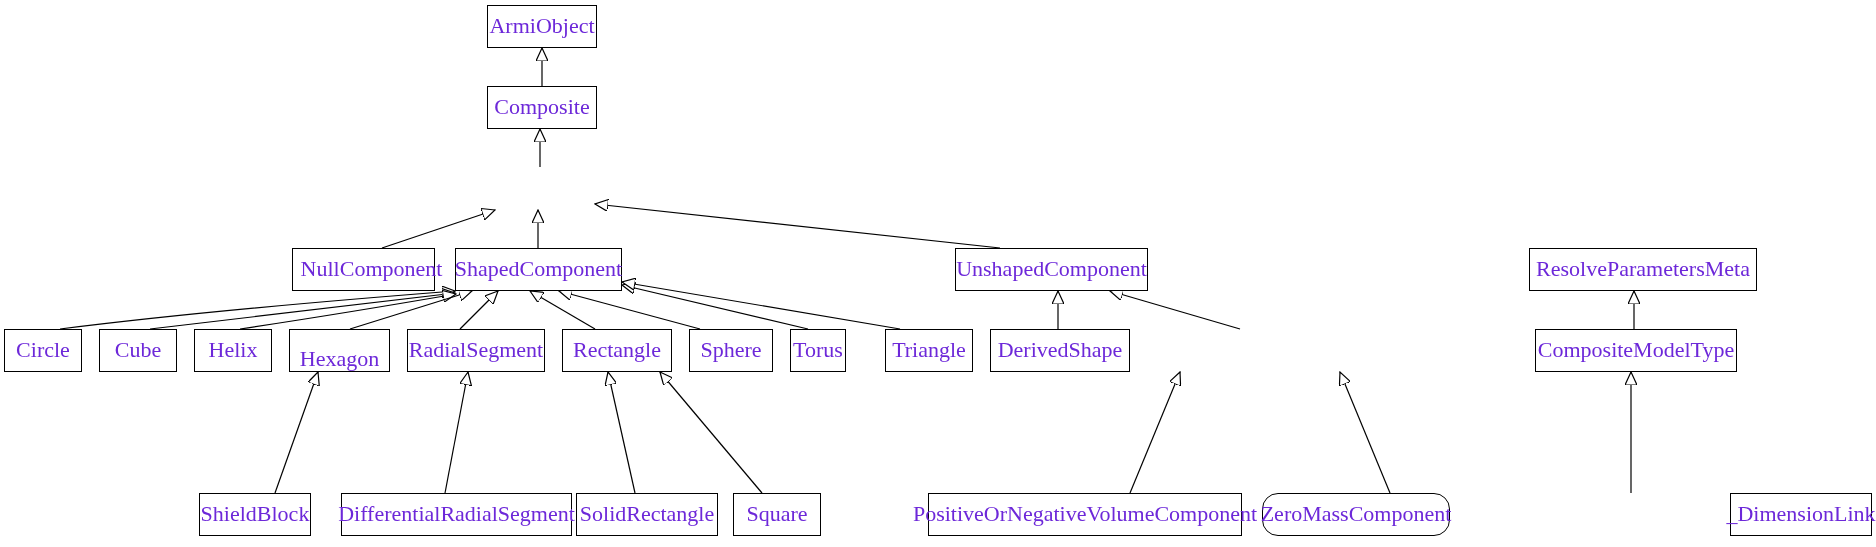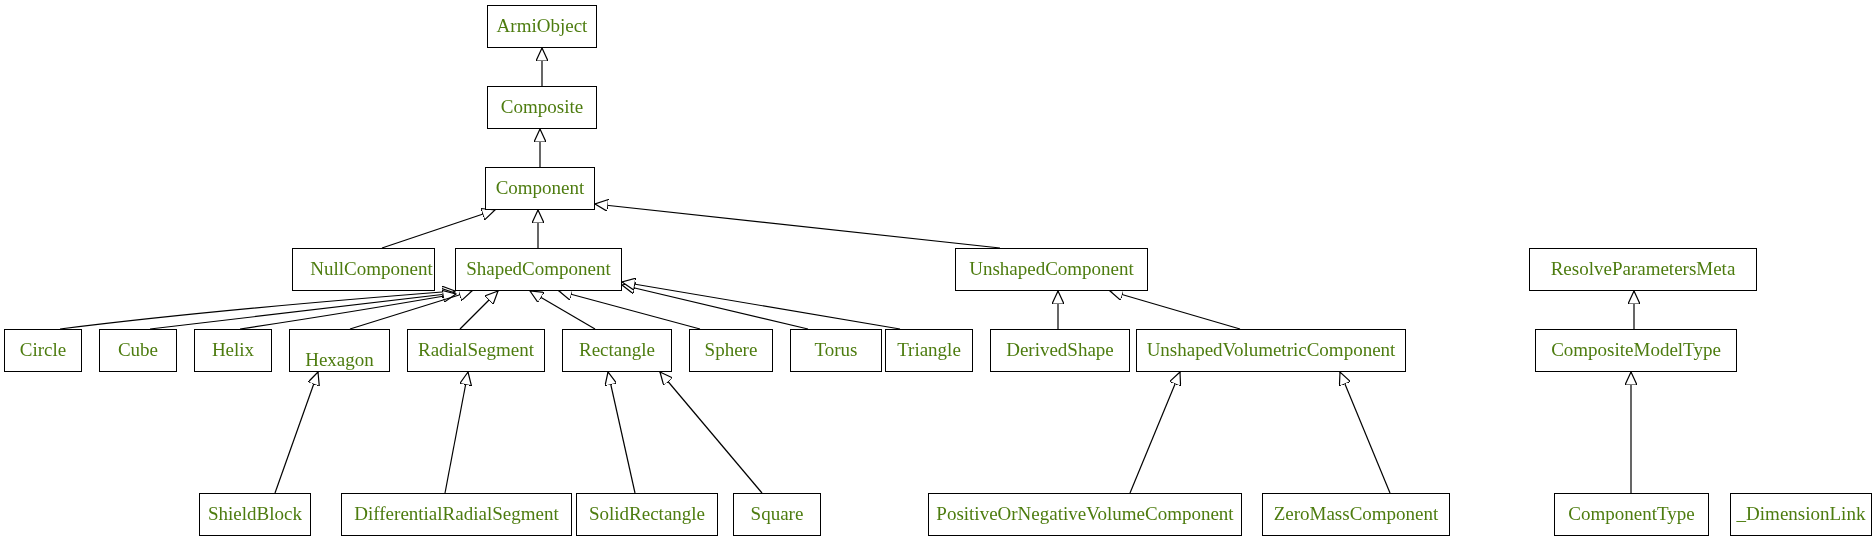--- a/index.html
+++ b/index.html
@@ -33,22 +33,22 @@
   }
   .uml-class-box {
     position: absolute;
     box-sizing: border-box;
     border: 1px solid #000000;
     background: #ffffff;
     display: flex;
     align-items: center;
     justify-content: center;
     text-align: center;
-    color: #4d7c0f;
-    font-size: 19px;
+    color: #6d28d9;
+    font-size: 22px;
     line-height: 1.1;
     white-space: nowrap;
     letter-spacing: 0px;
   }
   .uml-class-label {
     display: block;
     padding: 0 6px;
   }
 </style>
 </head>
@@ -89,23 +89,20 @@
       </g>
   </svg>
 
   <div id="node-layer">
       <div class="uml-class-box" style="left: 487px; top: 5px; width: 110px; height: 43px;">
         <span class="uml-class-label">ArmiObject</span>
       </div>
       <div class="uml-class-box" style="left: 487px; top: 86px; width: 110px; height: 43px;">
         <span class="uml-class-label">Composite</span>
       </div>
-      <div class="uml-class-box" style="left: 485px; top: 167px; width: 110px; height: 43px;">
-        <span class="uml-class-label">Component</span>
-      </div>
       <div class="uml-class-box" style="left: 292px; top: 248px; width: 143px; height: 43px; padding-left: 16px;">
         <span class="uml-class-label">NullComponent</span>
       </div>
       <div class="uml-class-box" style="left: 455px; top: 248px; width: 167px; height: 43px;">
         <span class="uml-class-label">ShapedComponent</span>
       </div>
       <div class="uml-class-box" style="left: 955px; top: 248px; width: 193px; height: 43px; font-family: Liberation Serif, serif;">
         <span class="uml-class-label">UnshapedComponent</span>
       </div>
       <div class="uml-class-box" style="left: 1529px; top: 248px; width: 228px; height: 43px;">
@@ -125,53 +122,47 @@
       </div>
       <div class="uml-class-box" style="left: 407px; top: 329px; width: 138px; height: 43px;">
         <span class="uml-class-label">RadialSegment</span>
       </div>
       <div class="uml-class-box" style="left: 562px; top: 329px; width: 110px; height: 43px;">
         <span class="uml-class-label">Rectangle</span>
       </div>
       <div class="uml-class-box" style="left: 689px; top: 329px; width: 84px; height: 43px;">
         <span class="uml-class-label">Sphere</span>
       </div>
-      <div class="uml-class-box" style="left: 790px; top: 329px; width: 92px; height: 43px;">
+      <div class="uml-class-box" style="left: 790px; top: 329px; width: 56px; height: 43px;">
         <span class="uml-class-label">Torus</span>
       </div>
       <div class="uml-class-box" style="left: 885px; top: 329px; width: 88px; height: 43px; justify-content: center;">
         <span class="uml-class-label">Triangle</span>
       </div>
       <div class="uml-class-box" style="left: 990px; top: 329px; width: 140px; height: 43px;">
         <span class="uml-class-label">DerivedShape</span>
-      </div>
-      <div class="uml-class-box" style="left: 1136px; top: 329px; width: 270px; height: 43px;">
-        <span class="uml-class-label">UnshapedVolumetricComponent</span>
       </div>
       <div class="uml-class-box" style="left: 1535px; top: 329px; width: 202px; height: 43px;">
         <span class="uml-class-label">CompositeModelType</span>
       </div>
       <div class="uml-class-box" style="left: 199px; top: 493px; width: 112px; height: 43px;">
         <span class="uml-class-label">ShieldBlock</span>
       </div>
       <div class="uml-class-box" style="left: 341px; top: 493px; width: 231px; height: 43px;">
         <span class="uml-class-label">DifferentialRadialSegment</span>
       </div>
       <div class="uml-class-box" style="left: 576px; top: 493px; width: 142px; height: 43px;">
         <span class="uml-class-label">SolidRectangle</span>
       </div>
       <div class="uml-class-box" style="left: 733px; top: 493px; width: 88px; height: 43px;">
         <span class="uml-class-label">Square</span>
       </div>
       <div class="uml-class-box" style="left: 928px; top: 493px; width: 314px; height: 43px;">
         <span class="uml-class-label">PositiveOrNegativeVolumeComponent</span>
       </div>
-      <div class="uml-class-box" style="left: 1262px; top: 493px; width: 188px; height: 43px;">
+      <div class="uml-class-box" style="left: 1262px; top: 493px; width: 188px; height: 43px; border-radius: 16px;">
         <span class="uml-class-label">ZeroMassComponent</span>
-      </div>
-      <div class="uml-class-box" style="left: 1554px; top: 493px; width: 155px; height: 43px;">
-        <span class="uml-class-label">ComponentType</span>
       </div>
       <div class="uml-class-box" style="left: 1730px; top: 493px; width: 142px; height: 43px;">
         <span class="uml-class-label">_DimensionLink</span>
       </div>
     </div>
 </div>
 
 </body></html>

